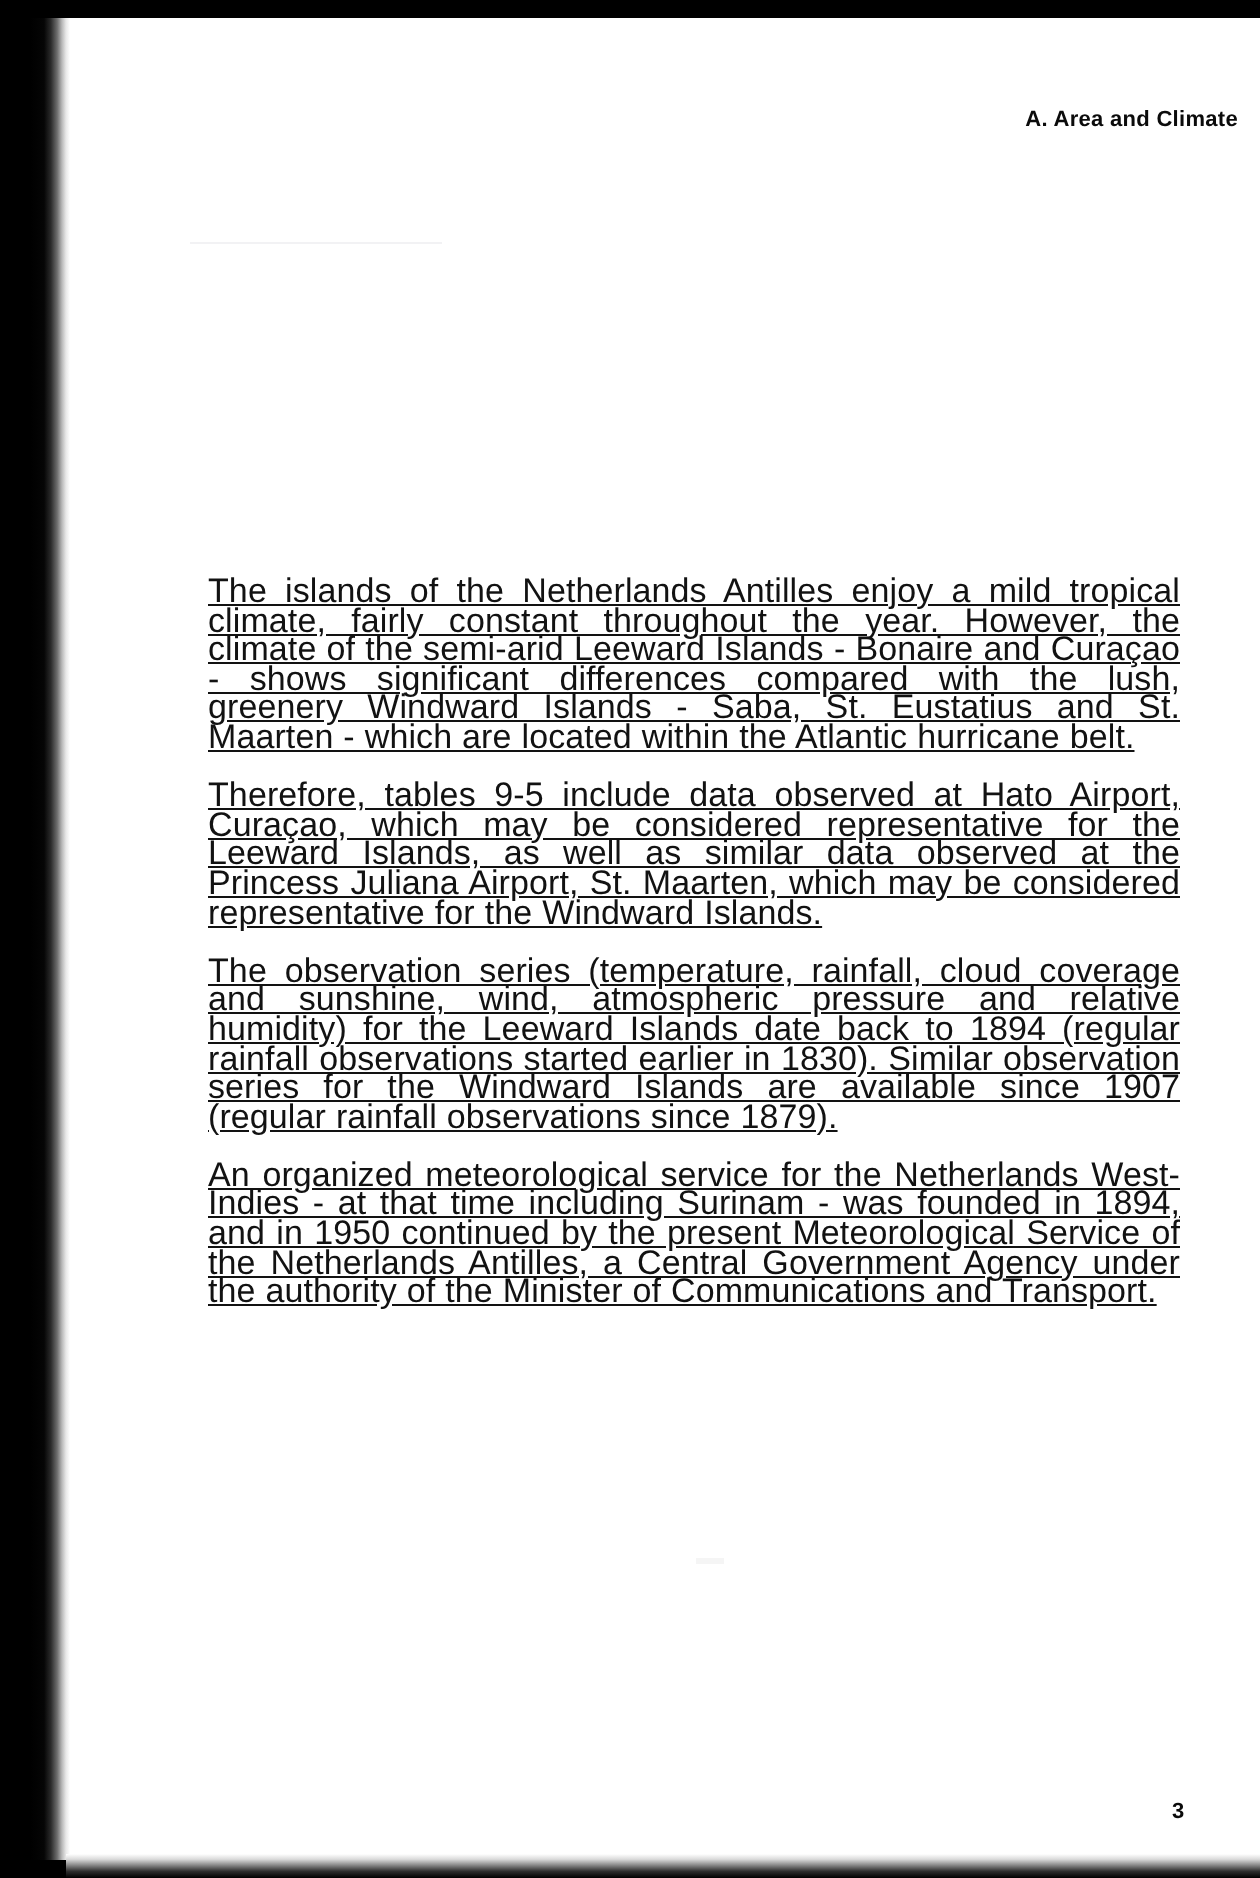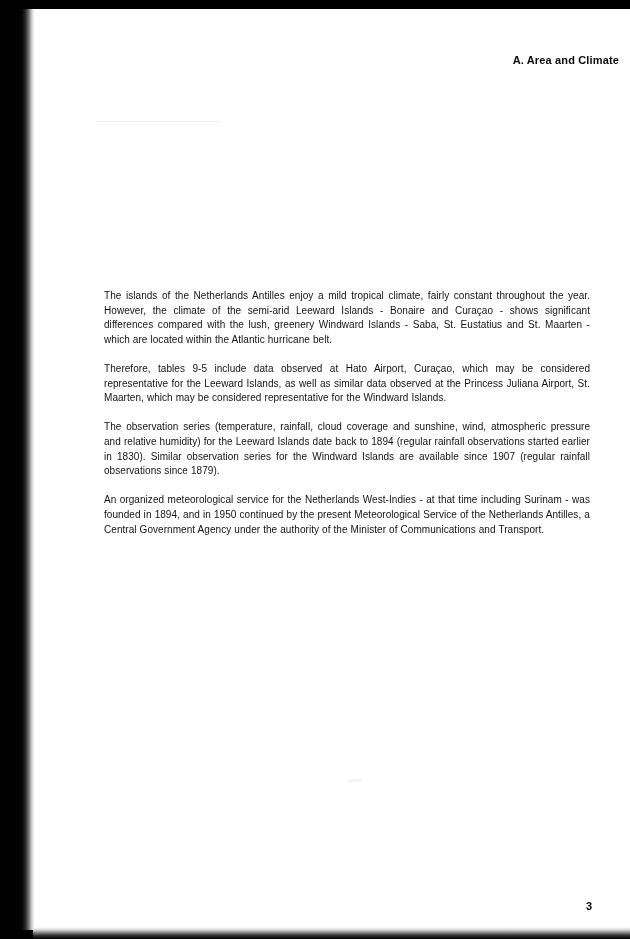--- a/index.html
+++ b/index.html
@@ -132,27 +132,28 @@
 
   #section-heading {
     font-size: 11.5px;
     font-weight: bold;
     color: #0b0b0b;
     letter-spacing: 0.1px;
     margin: 0 0 42px 0;
   }
 
   .body-paragraph {
-    font-size: 10px;
+    font-size: 17px;
     line-height: 14.6px;
     color: #121212;
     text-align: justify;
     margin: 0 0 14.6px 0;
     letter-spacing: 0.05px;
     word-spacing: 0.2px;
+    text-decoration: underline;
   }
   .body-paragraph:last-child { margin-bottom: 0; }
 
   
   #folio {
     position: absolute;
     left: 553px;
     top: 891px;
     font-size: 11px;
     font-weight: bold;

